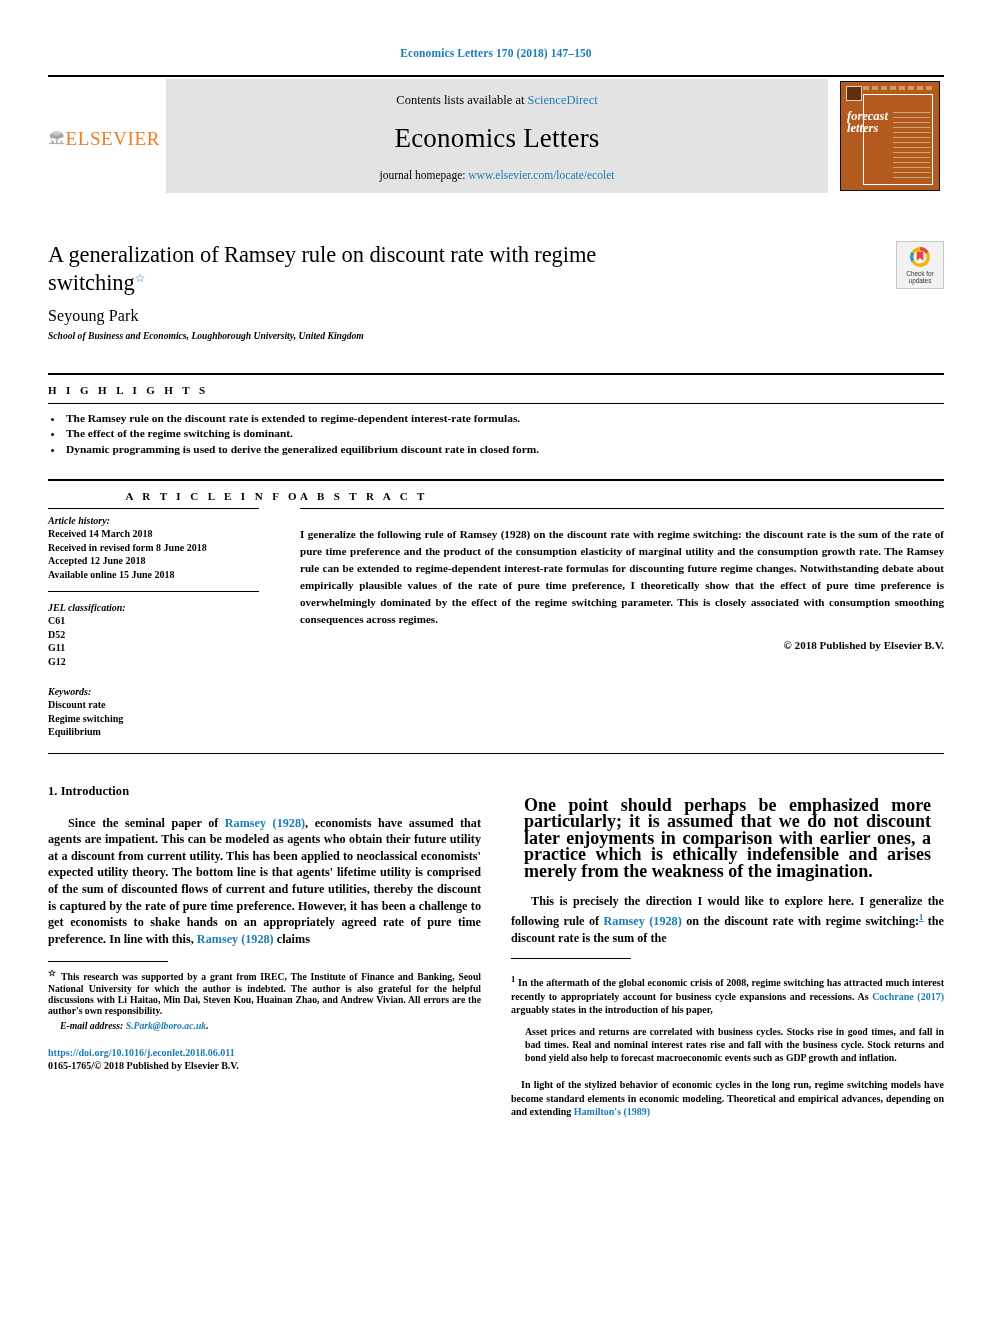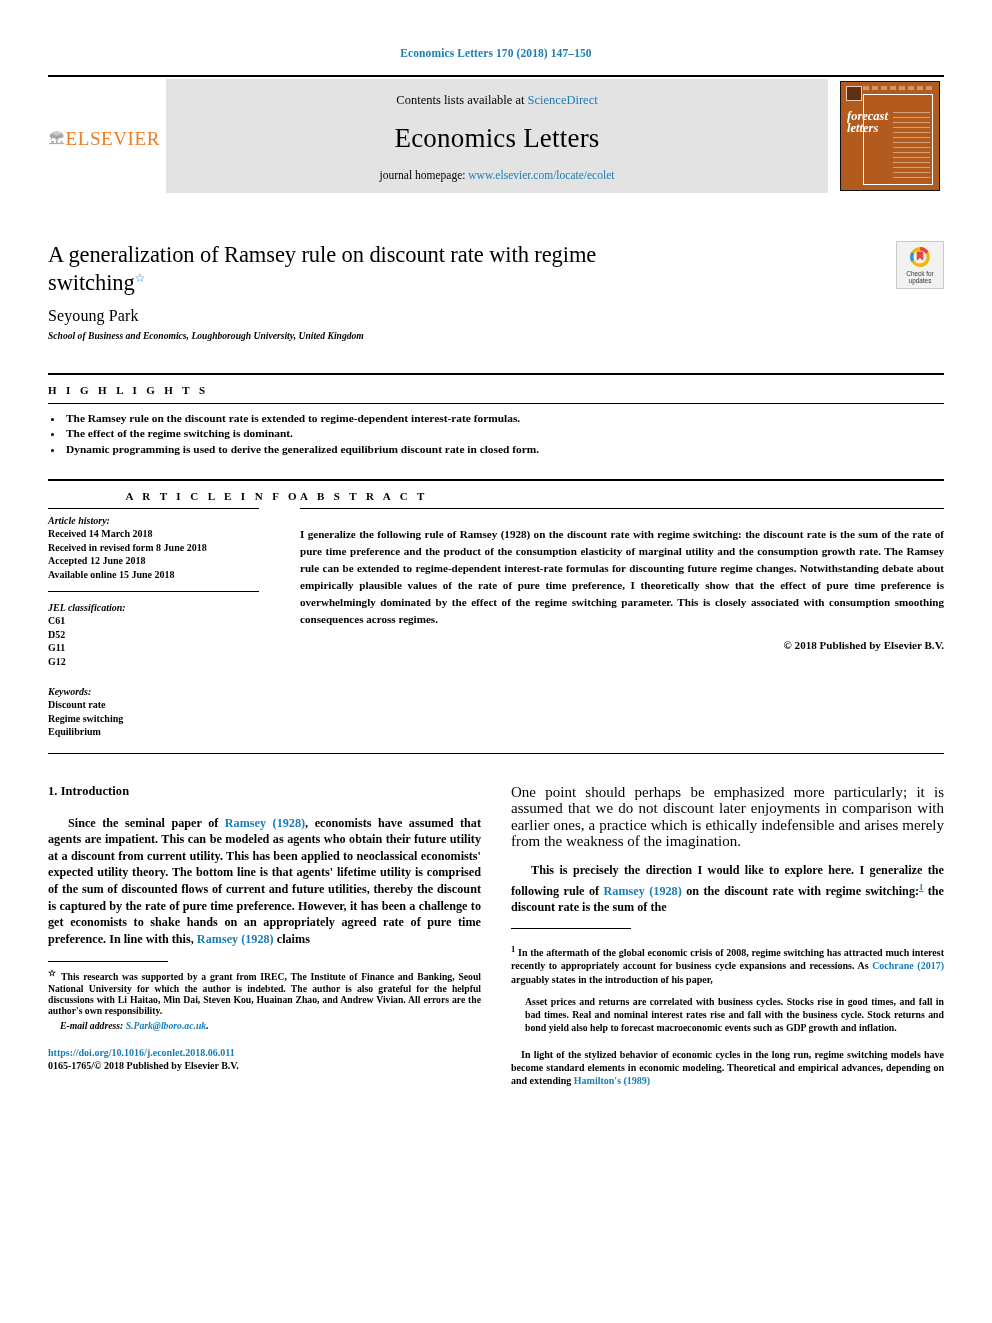--- a/index.html
+++ b/index.html
@@ -274,25 +274,25 @@
   }
   .rfn-quote {
     font-size: 9.8px;
     line-height: 13px;
     font-weight: bold;
     text-align: justify;
     margin: 9px 0 0 0;
     padding-left: 14px;
   }
   .quote-block {
-    font-size: 15px;
+    font-size: 18px;
     line-height: 16.6px;
-    font-weight: normal;
-    text-align: justify;
-    margin: 0;
+    font-weight: bold;
+    text-align: justify;
+    margin: 13px;
   }
 </style>
 </head>
 <body>
 
 <div class="page">
 
   <div class="runhead">Economics Letters 170 (2018) 147–150</div>
 
   <div class="masthead">

